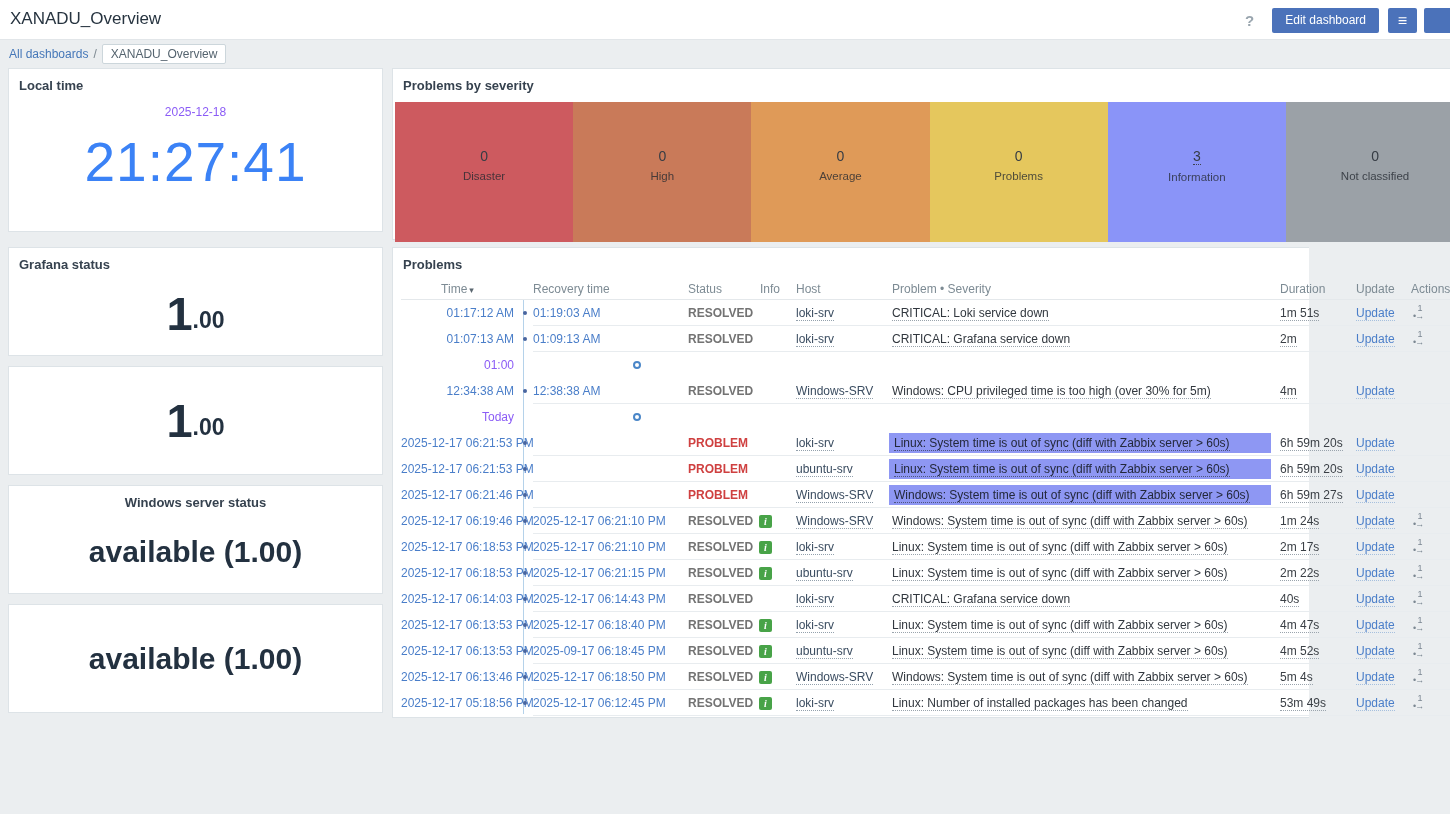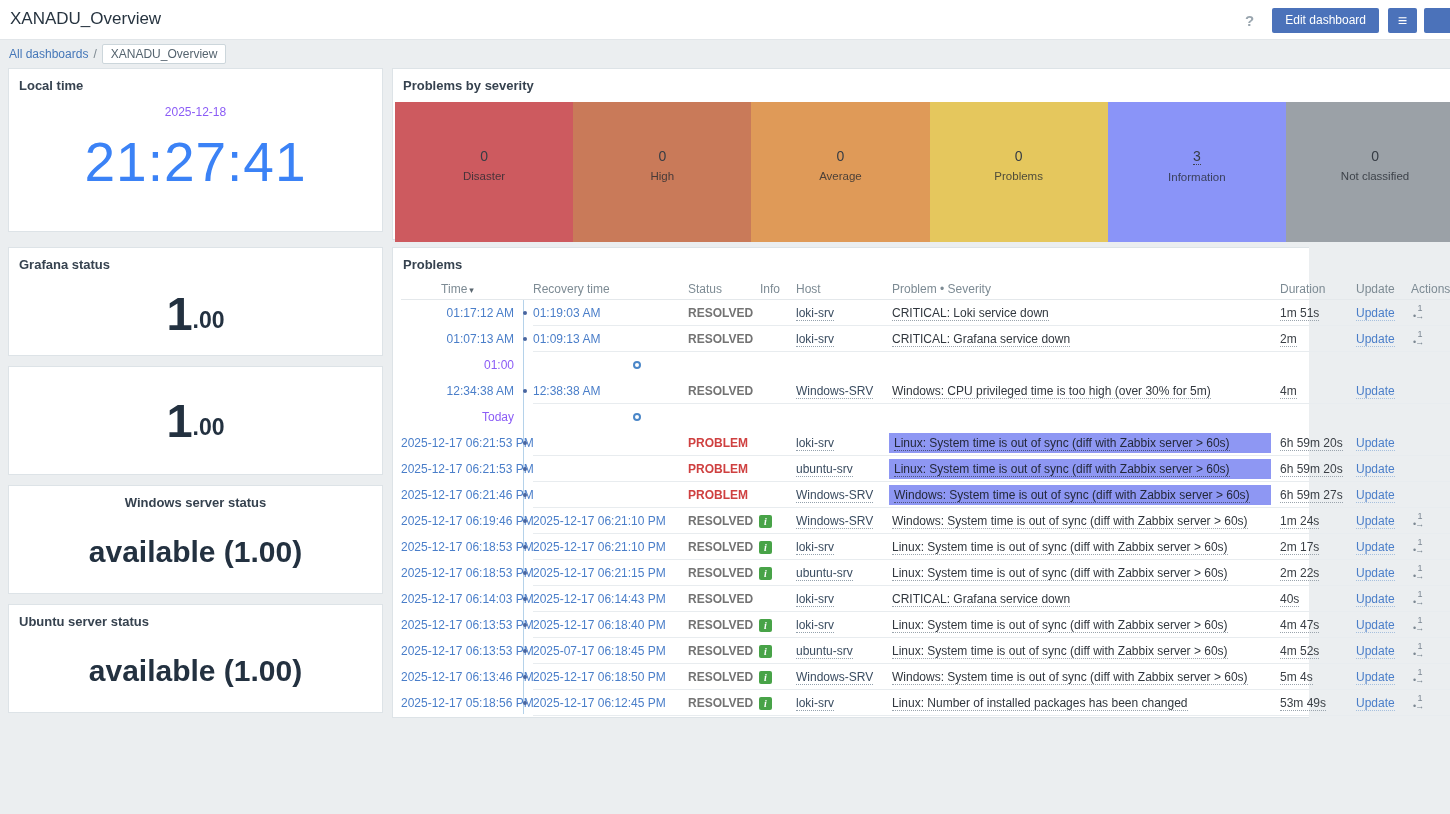--- a/index.html
+++ b/index.html
@@ -139,21 +139,20 @@
 </div>
 
 <div class="widget w-win item-widget">
   <div class="w-title">Windows server status</div>
   <div class="val-wrap">
     <span class="val-text">available (1.00)</span>
   </div>
 </div>
 
 <div class="widget w-ubu item-widget">
-  <div class="w-title">Ubuntu server status</div>
   <div class="val-wrap">
     <span class="val-text">available (1.00)</span>
   </div>
 </div>
 
 <div class="widget w-sev">
   <div class="w-title">Problems by severity</div>
   <div class="sev-cards">
       <div class="sev" style="background: rgb(205, 90, 95);">
     <div class="sev-count">0</div>
@@ -385,21 +384,21 @@
     <div class="c-prob"><span class="ptext"><span class="ptxt-inner">Linux: System time is out of sync (diff with Zabbix server &gt; 60s)</span></span></div>
     <div class="c-dur"><span class="dur">4m 47s</span></div>
     <div class="c-upd"><span class="upd">Update</span></div>
     <div class="c-act"><span class="ic-actions"><span class="n">1</span><span class="a">•→</span></span></div>
   </div>
         <div class="pgrid prow">
     <div class="c-time">2025-12-17 06:13:53 PM</div>
     <div class="c-dot">
             <span class="dot"></span>
           </div>
-    <div class="c-rec">2025-07-17 06:18:45 PM</div>
+    <div class="c-rec">2025-09-17 06:18:45 PM</div>
     <div class="c-status"><span class="st st-res">RESOLVED</span></div>
     <div class="c-info"><span class="info-ic">i</span></div>
     <div class="c-host"><span class="host">ubuntu-srv</span></div>
     <div class="c-prob"><span class="ptext"><span class="ptxt-inner">Linux: System time is out of sync (diff with Zabbix server &gt; 60s)</span></span></div>
     <div class="c-dur"><span class="dur">4m 52s</span></div>
     <div class="c-upd"><span class="upd">Update</span></div>
     <div class="c-act"><span class="ic-actions"><span class="n">1</span><span class="a">•→</span></span></div>
   </div>
         <div class="pgrid prow">
     <div class="c-time">2025-12-17 06:13:46 PM</div>

